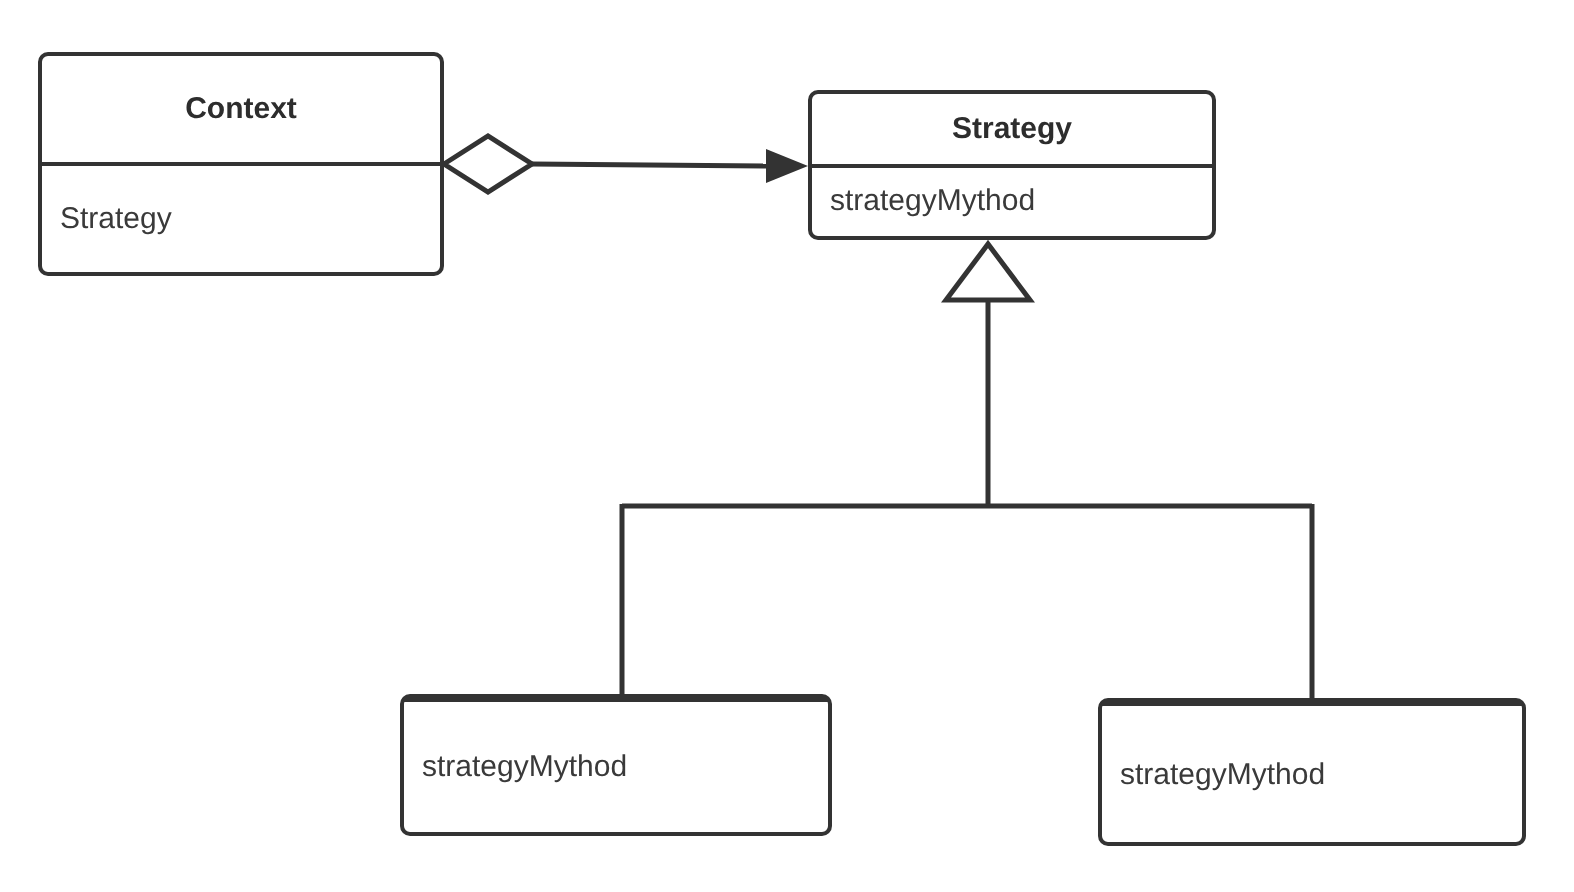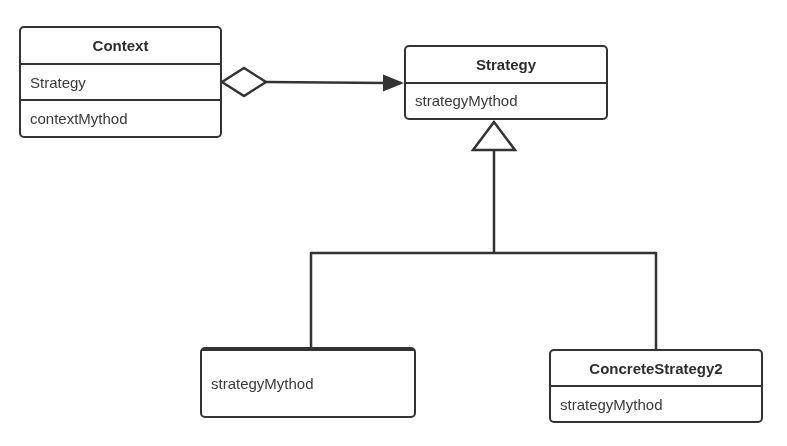--- a/index.html
+++ b/index.html
@@ -73,30 +73,28 @@
       <line x1="494" y1="150" x2="494" y2="254" stroke="#333333" stroke-width="2.5"></line>
       <line x1="311" y1="253" x2="656" y2="253" stroke="#333333" stroke-width="2.5"></line>
       <line x1="311" y1="252" x2="311" y2="347" stroke="#333333" stroke-width="2.5"></line>
       <line x1="656" y1="252" x2="656" y2="349" stroke="#333333" stroke-width="2.5"></line>
     </g>
   </svg>
 
   <div class="uml-class box-context">
     <div class="uml-title">Context</div>
     <div class="uml-row">Strategy</div>
-    <div class="uml-row">contextMythod</div>
   </div>
 
   <div class="uml-class box-strategy">
     <div class="uml-title">Strategy</div>
     <div class="uml-row">strategyMythod</div>
   </div>
 
   <div class="uml-class box-concrete1">
     <div class="uml-row">strategyMythod</div>
   </div>
 
   <div class="uml-class box-concrete2">
-    <div class="uml-title">ConcreteStrategy2</div>
     <div class="uml-row">strategyMythod</div>
   </div>
 
 </div>
 
 </body></html>

